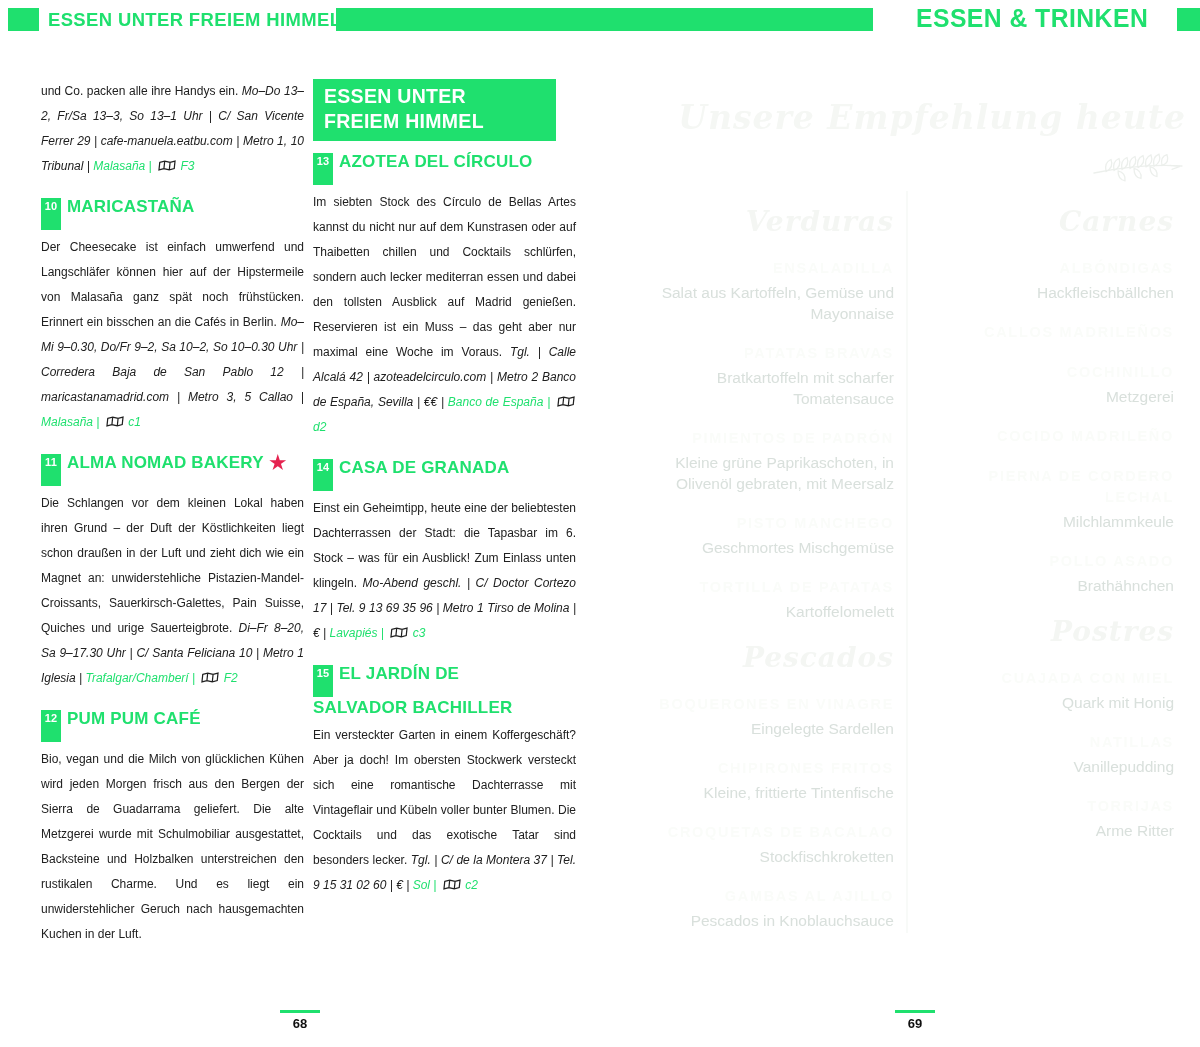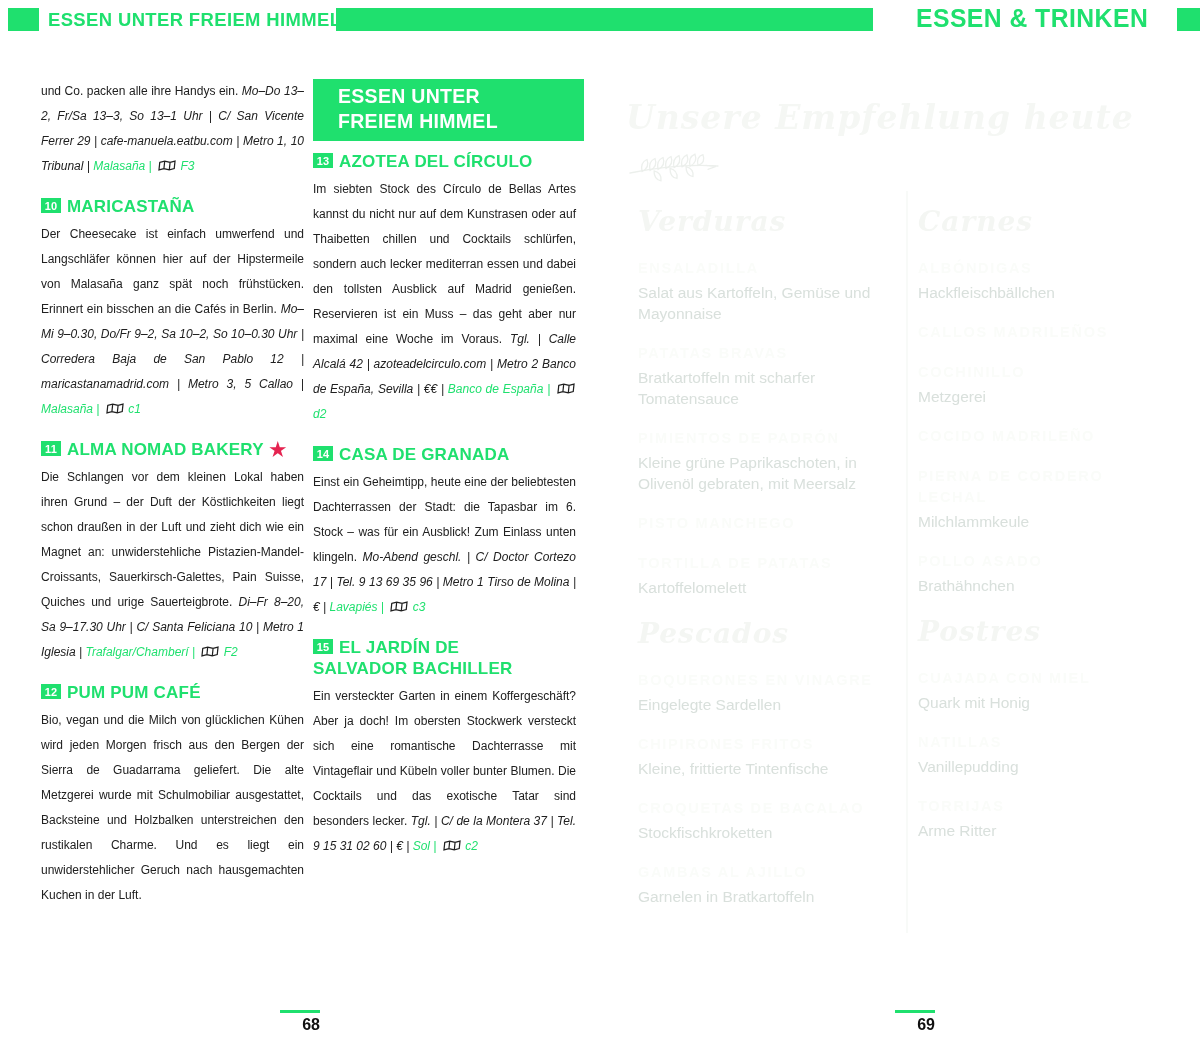--- a/index.html
+++ b/index.html
@@ -22,48 +22,48 @@
 
   
   .col{position:absolute;top:79px;width:263px;color:var(--ink);}
   #col1{left:41px;}
   #col2{left:313px;}
   .col > :first-child{margin-top:0;}
   .body{font-size:12px;line-height:25px;text-align:justify;margin:0 0 9px;color:#202020;}
   .it{font-style:italic;}
   .git{font-style:italic;color:var(--green);}
   .ehead{margin:17px 0 5px;color:var(--green);font-weight:700;font-size:17px;line-height:21px;letter-spacing:.2px;}
-  .badge{display:inline-block;min-width:18px;height:15px;line-height:16px;background:var(--green);color:#fff;font-size:11px;font-weight:700;text-align:center;margin-right:6px;vertical-align:2px;padding:0 1px;}
+  .badge{display:inline-block;min-width:18px;height:32px;line-height:16px;background:var(--green);color:#fff;font-size:11px;font-weight:700;text-align:center;margin-right:6px;vertical-align:2px;padding:0 1px;}
   .star{color:var(--red);font-size:19px;vertical-align:-1px;}
   .ename{white-space:pre-line;}
-  .banner{background:var(--green);color:#fff;font-weight:700;font-size:19.5px;line-height:25px;padding:5px 25px 7px;white-space:pre-line;letter-spacing:.3px;margin:16px 0 10px;width:221px;}
+  .banner{background:var(--green);color:#fff;font-weight:700;font-size:19.5px;line-height:25px;padding:5px 11px 7px;white-space:pre-line;letter-spacing:.3px;margin:16px 0 10px;width:221px;}
   .banner + .ehead{margin-top:6px;}
   .mapicon{margin:0 1px -1px 3px;transform:skewX(-6deg);}
 
   
-  #board{position:absolute;left:626px;top:70px;width:560px;height:938px;text-align:left;color:#eef1ee;
+  #board{position:absolute;left:626px;top:70px;width:560px;height:938px;text-align:right;color:#eef1ee;
     background:
       radial-gradient(90% 55% at 32% 42%, rgba(140,158,152,.28), rgba(0,0,0,0) 70%),
       radial-gradient(70% 45% at 76% 72%, rgba(125,143,138,.18), rgba(0,0,0,0) 70%),
       radial-gradient(130% 60% at 50% 0%, rgba(0,0,0,.38), rgba(0,0,0,0) 58%),
       radial-gradient(130% 60% at 100% 100%, rgba(0,0,0,.25), rgba(0,0,0,0) 55%),
       linear-gradient(160deg,#39454 2%,#36423f 0%,#2c3835 55%,#313d3a);
   }
   .btitle{font-family:"DejaVu Serif",serif;font-style:italic;font-weight:700;font-size:33px;padding-top:28px;letter-spacing:1px;color:#f5f7f4;}
   .laurel{margin-top:16px;opacity:.85;}
   .bcols{position:relative;display:flex;margin-top:4px;}
   .bcol{flex:1;padding:0 12px;}
   .vdiv{position:absolute;left:50%;top:0;width:2px;height:742px;background:rgba(244,247,244,.6);}
   .mscript{font-family:"DejaVu Serif",serif;font-style:italic;font-weight:700;font-size:28px;margin:14px 0 20px;letter-spacing:1px;color:#f4f6f3;}
   .mi{margin-bottom:19px;}
   .min{font-weight:700;font-size:14.5px;letter-spacing:1.7px;line-height:21px;margin-bottom:3px;color:#fafcf9;}
   .mid{font-size:15.5px;line-height:21px;color:#d9e0dc;}
 
   
-  .pnum{position:absolute;top:1010px;width:40px;text-align:right;font-weight:700;font-size:16px;color:#101010;border-top:3px solid var(--green);padding-top:3px;}
+  .pnum{position:absolute;top:1010px;width:40px;text-align:center;font-weight:700;font-size:13px;color:#101010;border-top:3px solid var(--green);padding-top:3px;}
   #pnum-l{left:280px;}
   #pnum-r{left:895px;}
 </style>
 </head>
 <body>
 
 <div id="page">
 
   <div class="hsq" id="hsq-l"></div>
   <div class="htitle" id="htl">ESSEN UNTER FREIEM HIMMEL</div>
@@ -133,41 +133,42 @@
           <div class="mi">
             <div class="min">PATATAS BRAVAS</div>
             <div class="mid">Bratkartoffeln mit scharfer Tomatensauce</div>
           </div>
           <div class="mi">
             <div class="min">PIMIENTOS DE PADRÓN</div>
             <div class="mid">Kleine grüne Paprikaschoten, in Olivenöl gebraten, mit Meersalz</div>
           </div>
           <div class="mi">
             <div class="min">PISTO MANCHEGO</div>
+            <div class="mid">Geschmortes Mischgemüse</div>
           </div>
           <div class="mi">
             <div class="min">TORTILLA DE PATATAS</div>
             <div class="mid">Kartoffelomelett</div>
           </div>
           <div class="mscript">Pescados</div>
           <div class="mi">
             <div class="min">BOQUERONES EN VINAGRE</div>
             <div class="mid">Eingelegte Sardellen</div>
           </div>
           <div class="mi">
             <div class="min">CHIPIRONES FRITOS</div>
             <div class="mid">Kleine, frittierte Tintenfische</div>
           </div>
           <div class="mi">
             <div class="min">CROQUETAS DE BACALAO</div>
             <div class="mid">Stockfischkroketten</div>
           </div>
           <div class="mi">
             <div class="min">GAMBAS AL AJILLO</div>
-            <div class="mid">Garnelen in Bratkartoffeln</div>
+            <div class="mid">Pescados in Knoblauchsauce</div>
           </div>
         </div>
       <div class="vdiv"></div>
       <div class="bcol" id="mcolR">
           <div class="mscript">Carnes</div>
           <div class="mi">
             <div class="min">ALBÓNDIGAS</div>
             <div class="mid">Hackfleischbällchen</div>
           </div>
           <div class="mi">

